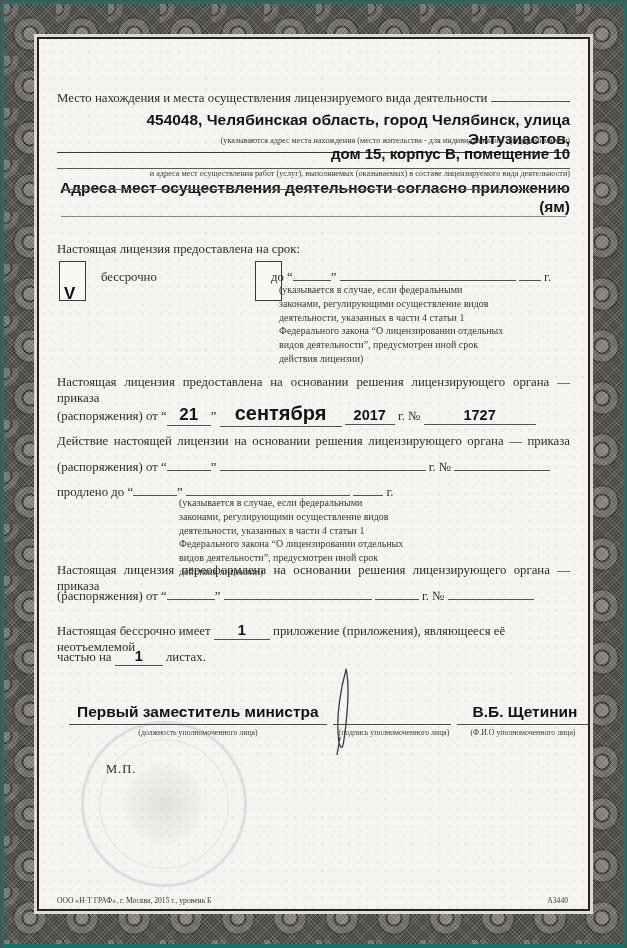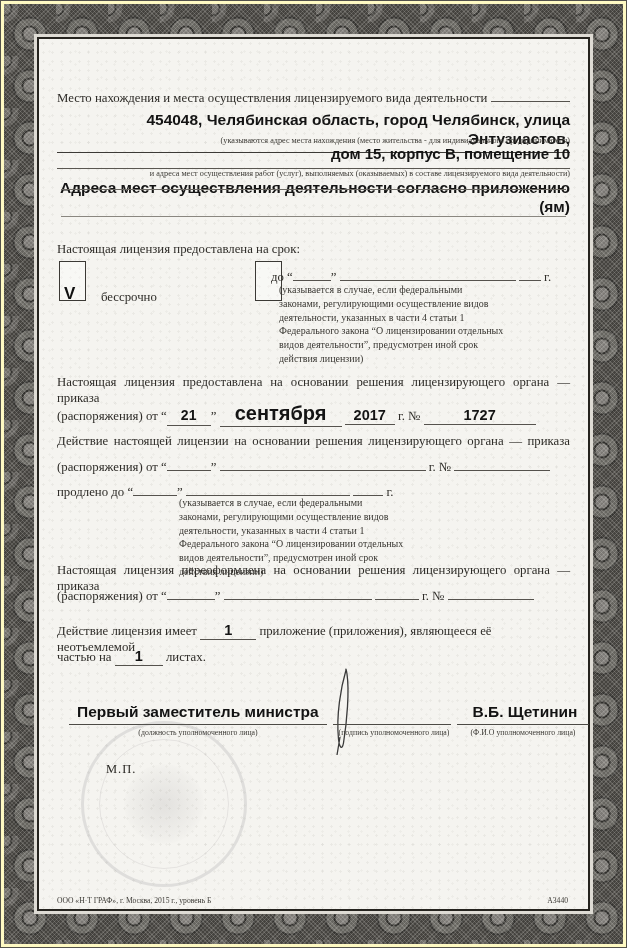--- a/index.html
+++ b/index.html
@@ -1,16 +1,16 @@
 <!DOCTYPE html>
 <html><head>
 <meta charset="utf-8">
 <style>
   html,body{margin:0;padding:0;background:#9a978f;}
-  .page{position:relative;width:627px;height:948px;background:#fef9c3;border:1px solid #52504b;box-sizing:border-box;overflow:hidden;
+  .page{position:relative;width:627px;height:948px;background:#0f766e;border:1px solid #52504b;box-sizing:border-box;overflow:hidden;
     font-family:"Liberation Serif",serif;}
   
   .band{position:absolute;inset:3px;background-color:#45433f;
     background-image:
       repeating-linear-gradient(45deg, rgba(232,230,224,.17) 0 1px, transparent 1px 3px),
       repeating-linear-gradient(135deg, rgba(232,230,224,.17) 0 1px, transparent 1px 3px),
       radial-gradient(circle at 26px 30px, rgba(238,236,230,.32) 0 6px, rgba(15,15,15,.38) 7px 8px, rgba(238,236,230,.20) 9px 15px, rgba(15,15,15,.30) 16px 17px, transparent 18px),
       radial-gradient(circle at 0px 4px, rgba(238,236,230,.25) 0 6px, rgba(15,15,15,.30) 7px 8px, rgba(238,236,230,.15) 9px 14px, transparent 15px);
     background-size:auto,auto,52px 52px,52px 52px;}
   
@@ -64,42 +64,42 @@
     <div class="row center b" style="top:139px;font-size:15.5px;">Адреса мест осуществления деятельности согласно приложению (ям)</div>
 
     <div class="hrule" style="top:150px;"></div>
     <div class="hrule" style="top:177px;border-color:#8a8780;"></div>
 
     <div class="row" style="top:203px;">Настоящая лицензия предоставлена на срок:</div>
 
     <div class="cb" style="left:20px;top:222px;">
       <span class="mark">V</span>
     </div>
-    <div class="row" style="top:231px;left:62px;right:auto;margin-top:20px;">бессрочно</div>
+    <div class="row" style="top:231px;left:62px;right:auto;">бессрочно</div>
 
     <div class="cb" style="left:216px;top:222px;"></div>
     <div class="row" style="top:231px;left:232px;right:auto;">
       <span>до “</span><span class="u" style="width:38px;"></span><span>”</span>
       <span class="u" style="width:176px;"></span>
       <span class="u" style="width:22px;"></span>
       <span>г.</span>
     </div>
 
     <div class="note" style="top:244px;left:240px;width:272px;">
       <div>(указывается в случае, если федеральными</div>
       <div>законами, регулирующими осуществление видов</div>
       <div>деятельности, указанных в части 4 статьи 1</div>
       <div>Федерального закона “О лицензировании отдельных</div>
       <div>видов деятельности”, предусмотрен иной срок</div>
       <div>действия лицензии)</div>
     </div>
 
     <div class="row just" style="top:336px;">Настоящая лицензия предоставлена на основании решения лицензирующего органа — приказа</div>
     <div class="row" style="top:362px;">
-      <span>(распоряжения) от “</span><span class="u b" style="width:44px;font-size:14px;">21</span><span>”</span>
+      <span>(распоряжения) от “</span><span class="u b" style="width:44px;font-size:17px;">21</span><span>”</span>
       <span class="u b" style="width:122px;font-size:20px;">сентября</span>
       <span class="u b" style="width:50px;font-size:14.5px;">2017</span>
       <span>г.  №</span>
       <span class="u b" style="width:112px;font-size:14.5px;">1727</span>
     </div>
 
     <div class="row just" style="top:395px;">Действие настоящей лицензии на основании решения лицензирующего органа — приказа</div>
     <div class="row" style="top:421px;">
       <span>(распоряжения) от “</span><span class="u" style="width:44px;"></span><span>”</span>
       <span class="u" style="width:206px;"></span>
@@ -125,21 +125,21 @@
     <div class="row just" style="top:524px;">Настоящая лицензия переоформлена на основании решения лицензирующего органа — приказа</div>
     <div class="row" style="top:550px;">
       <span>(распоряжения) от “</span><span class="u" style="width:48px;"></span><span>”</span>
       <span class="u" style="width:148px;"></span>
       <span class="u" style="width:44px;"></span>
       <span>г.  №</span>
       <span class="u" style="width:86px;"></span>
     </div>
 
     <div class="row" style="top:582px;">
-      <span>Действие лицензия имеет</span>
+      <span>Настоящая бессрочно имеет</span>
       <span class="u b" style="width:56px;font-size:14.5px;">1</span>
       <span>приложение (приложения), являющееся её неотъемлемой</span>
     </div>
     <div class="row" style="top:608px;">
       <span>частью на</span>
       <span class="u b" style="width:48px;font-size:14.5px;">1</span>
       <span>листах.</span>
     </div>
 
     <div class="bigb" style="left:38px;top:664px;">Первый заместитель министра</div>

